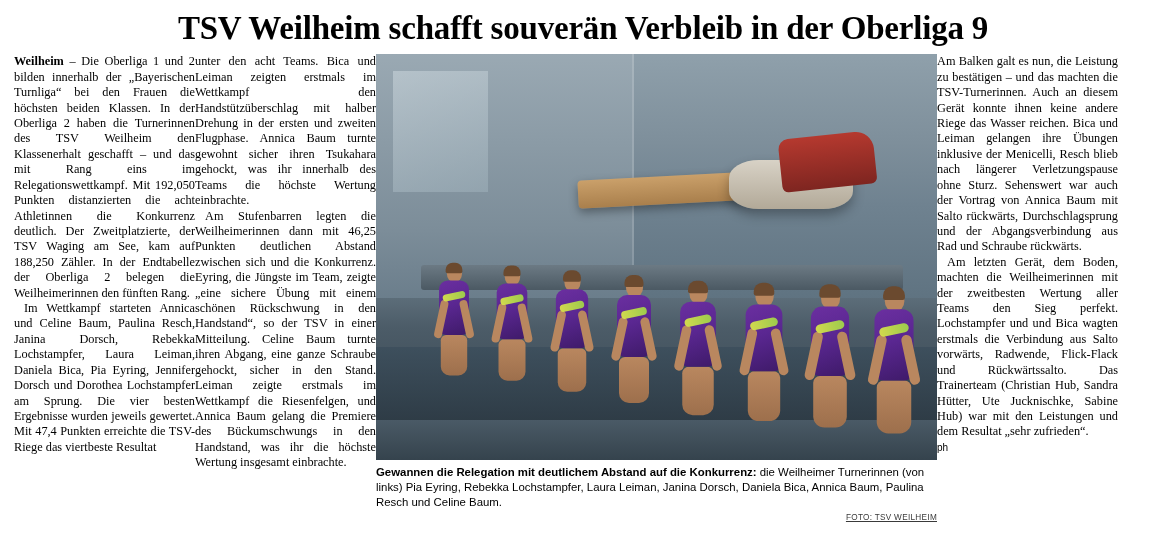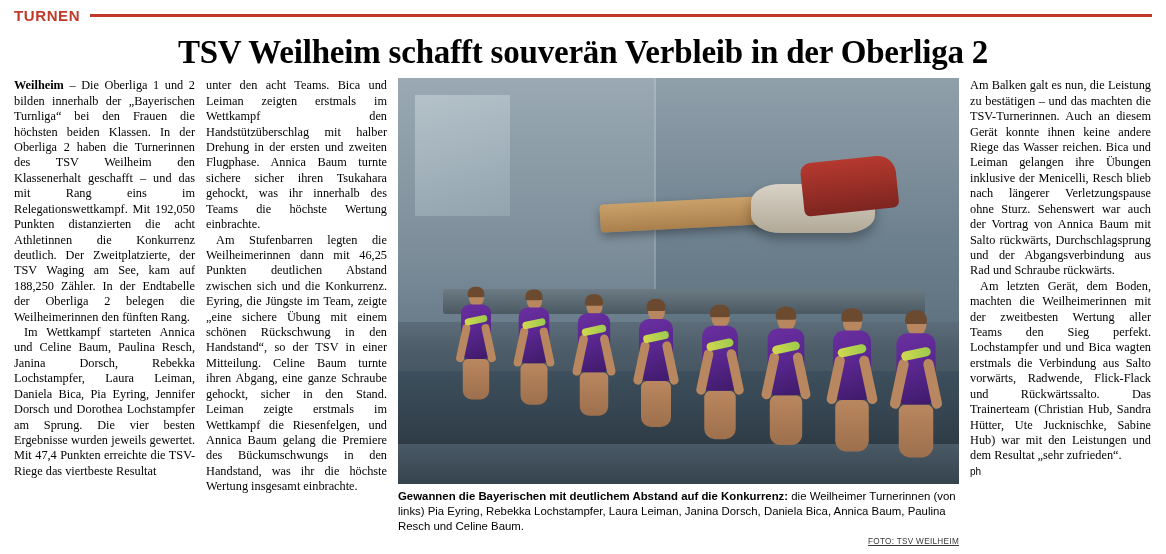--- a/index.html
+++ b/index.html
@@ -51,21 +51,20 @@
     font-size: 33px;
     line-height: 1.1;
     margin-top: 10px;
     margin-bottom: 8px;
     letter-spacing: -0.2px;
   }
 
   
   .body-grid {
     display: flex;
-    gap: 11px;
     align-items: flex-start;
   }
   .col {
     width: 181px;
     font-size: 12.3px;
     line-height: 1.255;
     text-align: justify;
     text-justify: inter-word;
     hyphens: auto;
   }
@@ -202,36 +201,32 @@
     font-size: 10px;
     font-family: "Liberation Sans", sans-serif;
     margin-top: 2px;
   }
 </style>
 </head>
 <body>
 
 <div class="page">
 
-  <div class="kicker-row">
-    <div class="kicker">TURNEN</div>
-    <div class="kicker-rule"></div>
-  </div>
-
-  <h1 class="headline">TSV Weilheim schafft souverän Verbleib in der Oberliga 2</h1>
+
+  <h1 class="headline">TSV Weilheim schafft souverän Verbleib in der Oberliga 9</h1>
 
   <div class="body-grid">
 
     <div class="col">
       <p class="lead"><b>Weilheim</b> – Die Oberliga 1 und 2 bilden innerhalb der „Bayerischen Turnliga“ bei den Frauen die höchsten beiden Klassen. In der Oberliga 2 haben die Turnerinnen des TSV Weilheim den Klassenerhalt geschafft – und das mit Rang eins im Relegationswettkampf. Mit 192,050 Punkten distanzierten die acht Athletinnen die Konkurrenz deutlich. Der Zweitplatzierte, der TSV Waging am See, kam auf 188,250 Zähler. In der Endtabelle der Oberliga 2 belegen die Weilheimerinnen den fünften Rang.</p>
       <p>Im Wettkampf starteten Annica und Celine Baum, Paulina Resch, Janina Dorsch, Rebekka Lochstampfer, Laura Leiman, Daniela Bica, Pia Eyring, Jennifer Dorsch und Dorothea Lochstampfer am Sprung. Die vier besten Ergebnisse wurden jeweils gewertet. Mit 47,4 Punkten erreichte die TSV-Riege das viertbeste Resultat</p>
     </div>
 
     <div class="col">
-      <p>unter den acht Teams. Bica und Leiman zeigten erstmals im Wettkampf den Handstützüberschlag mit halber Drehung in der ersten und zweiten Flugphase. Annica Baum turnte sichere sicher ihren Tsukahara gehockt, was ihr innerhalb des Teams die höchste Wertung einbrachte.</p>
+      <p>unter den acht Teams. Bica und Leiman zeigten erstmals im Wettkampf den Handstützüberschlag mit halber Drehung in der ersten und zweiten Flugphase. Annica Baum turnte gewohnt sicher ihren Tsukahara gehockt, was ihr innerhalb des Teams die höchste Wertung einbrachte.</p>
       <p>Am Stufenbarren legten die Weilheimerinnen dann mit 46,25 Punkten deutlichen Abstand zwischen sich und die Konkurrenz. Eyring, die Jüngste im Team, zeigte „eine sichere Übung mit einem schönen Rückschwung in den Handstand“, so der TSV in einer Mitteilung. Celine Baum turnte ihren Abgang, eine ganze Schraube gehockt, sicher in den Stand. Leiman zeigte erstmals im Wettkampf die Riesenfelgen, und Annica Baum gelang die Premiere des Bückumschwungs in den Handstand, was ihr die höchste Wertung insgesamt einbrachte.</p>
     </div>
 
     <div class="photo-col">
       <div class="photo" role="img">
         <div class="bg-wall"></div>
         <div class="bg-wall2"></div>
         <div class="bg-window"></div>
         <div class="bg-beam"></div>
         <div class="bg-horse"></div>
@@ -317,21 +312,21 @@
             </div>
           <div class="g-body">
               <div class="g-arm l"></div>
               <div class="g-arm r"></div>
             </div>
           <div class="g-legs"></div>
         </div>
       </div>
 
       <div class="caption">
-        <b>Gewannen die Bayerischen mit deutlichem Abstand auf die Konkurrenz:</b><span> die Weilheimer Turnerinnen (von links) Pia Eyring, Rebekka Lochstampfer, Laura Leiman, Janina Dorsch, Daniela Bica, Annica Baum, Paulina Resch und Celine Baum.</span>
+        <b>Gewannen die Relegation mit deutlichem Abstand auf die Konkurrenz:</b><span> die Weilheimer Turnerinnen (von links) Pia Eyring, Rebekka Lochstampfer, Laura Leiman, Janina Dorsch, Daniela Bica, Annica Baum, Paulina Resch und Celine Baum.</span>
       </div>
       <div class="credit">FOTO: TSV WEILHEIM</div>
     </div>
 
     <div class="col">
       <p>Am Balken galt es nun, die Leistung zu bestätigen – und das machten die TSV-Turnerinnen. Auch an diesem Gerät konnte ihnen keine andere Riege das Wasser reichen. Bica und Leiman gelangen ihre Übungen inklusive der Menicelli, Resch blieb nach längerer Verletzungspause ohne Sturz. Sehenswert war auch der Vortrag von Annica Baum mit Salto rückwärts, Durchschlagsprung und der Abgangsverbindung aus Rad und Schraube rückwärts.</p>
       <p>Am letzten Gerät, dem Boden, machten die Weilheimerinnen mit der zweitbesten Wertung aller Teams den Sieg perfekt. Lochstampfer und und Bica wagten erstmals die Verbindung aus Salto vorwärts, Radwende, Flick-Flack und Rückwärtssalto. Das Trainerteam (Christian Hub, Sandra Hütter, Ute Jucknischke, Sabine Hub) war mit den Leistungen und dem Resultat „sehr zufrieden“.</p>
       <div class="sign">ph</div>
     </div>
 

